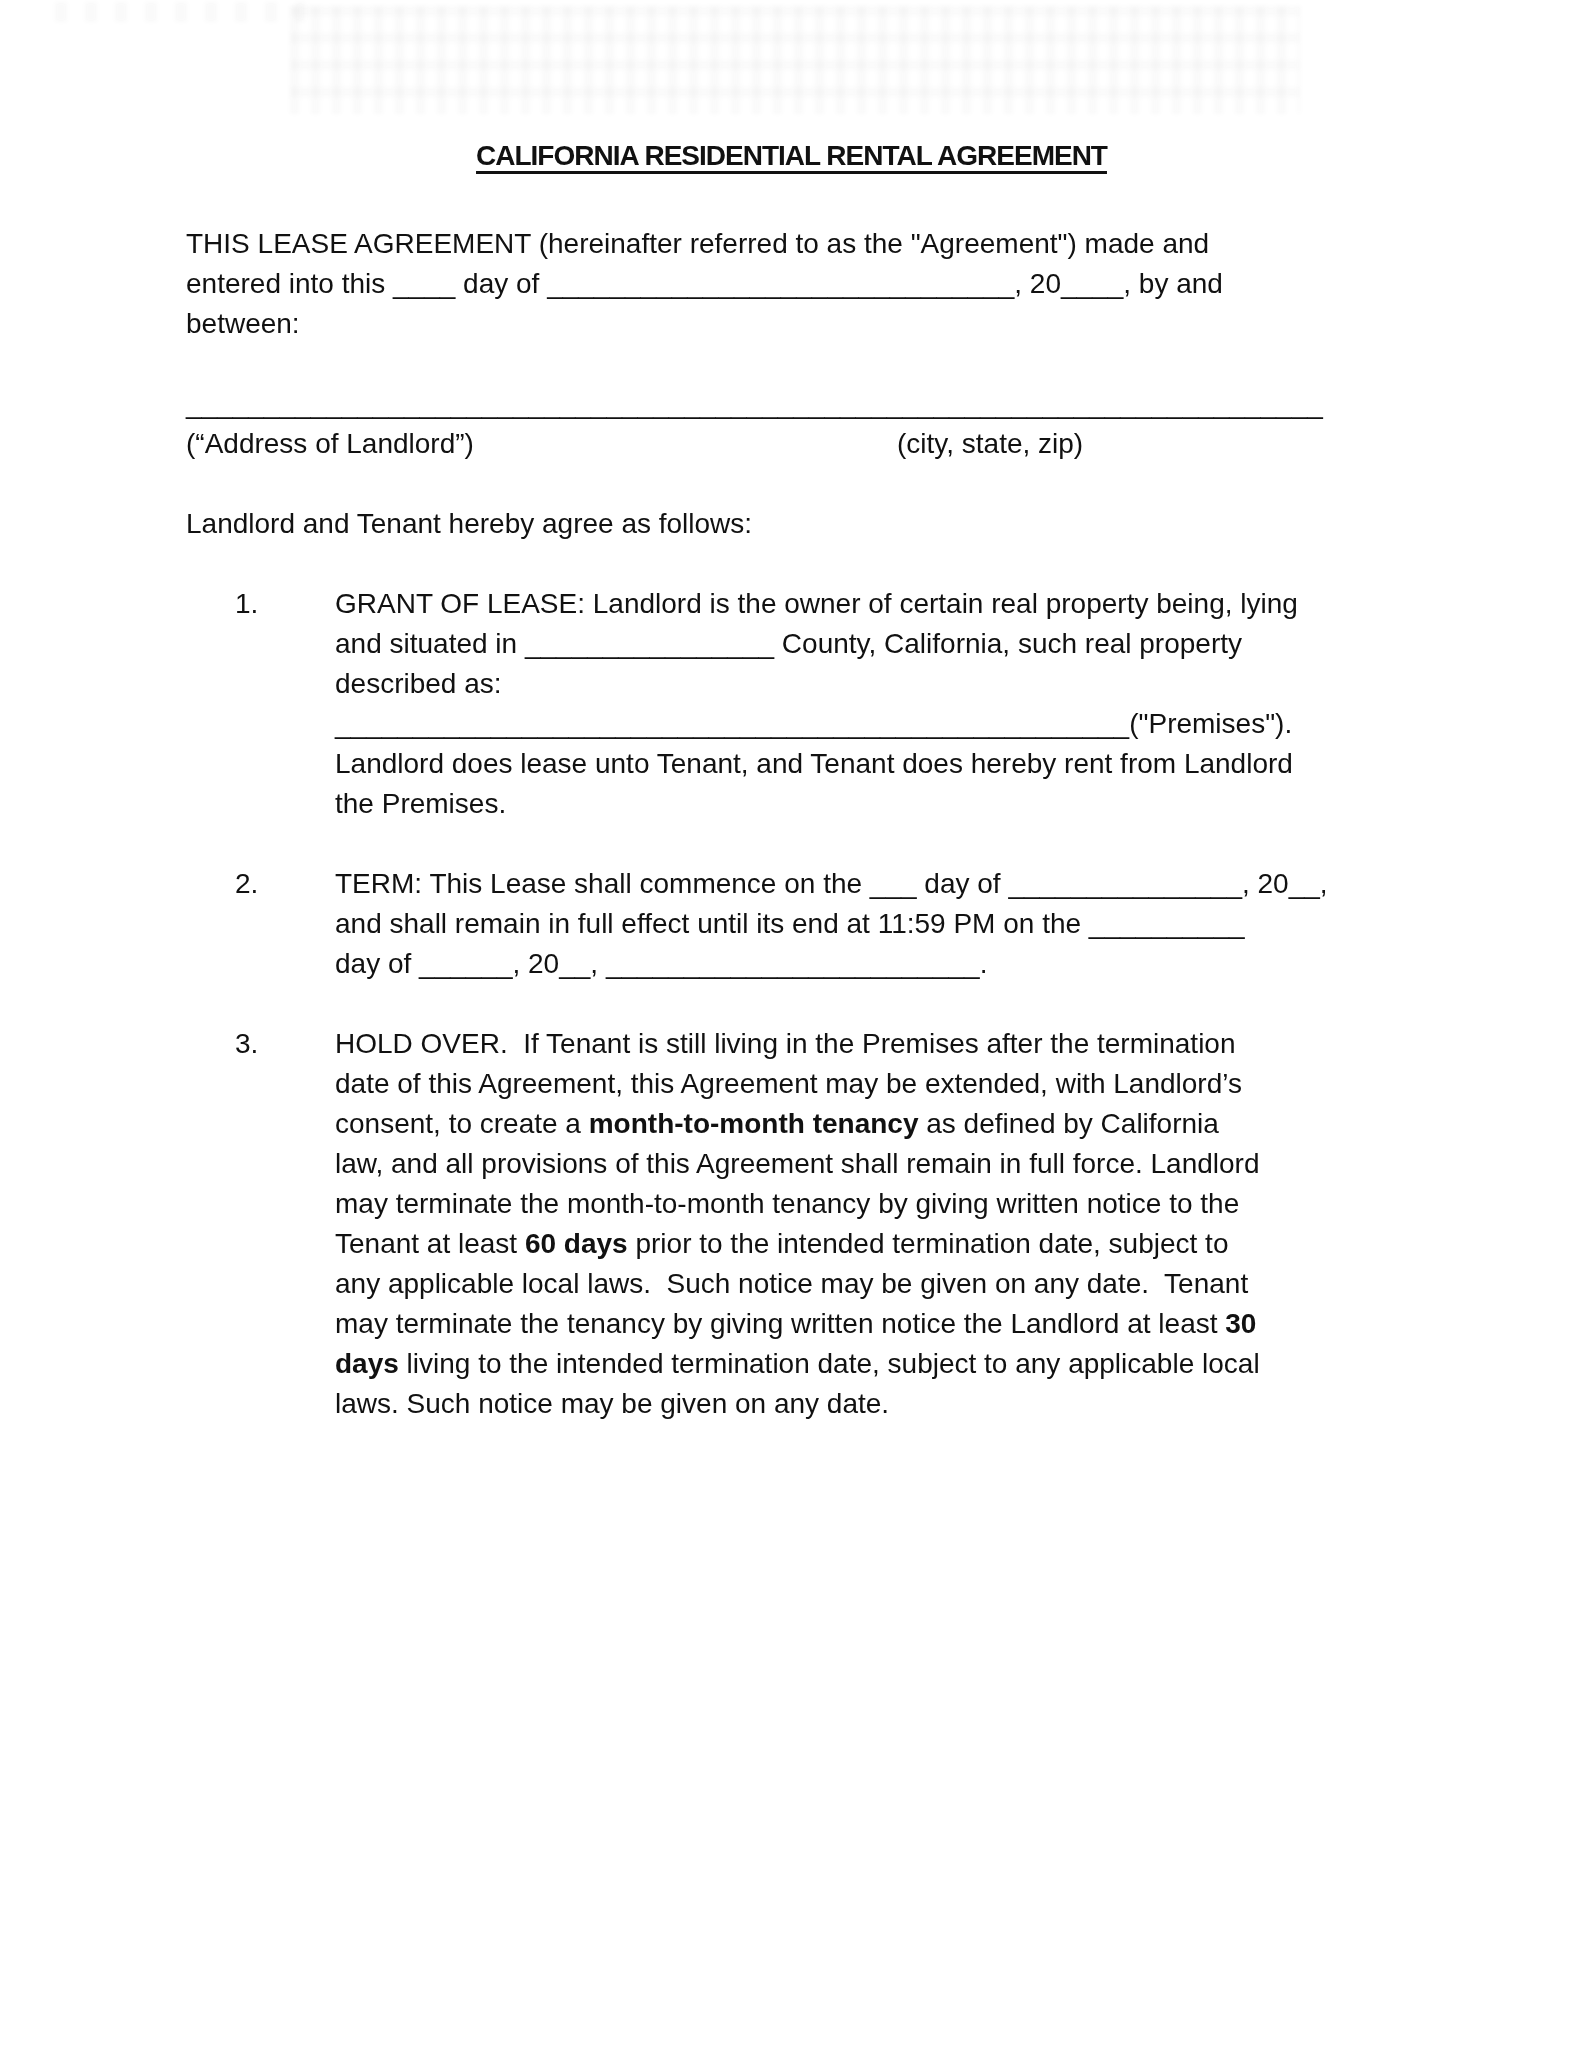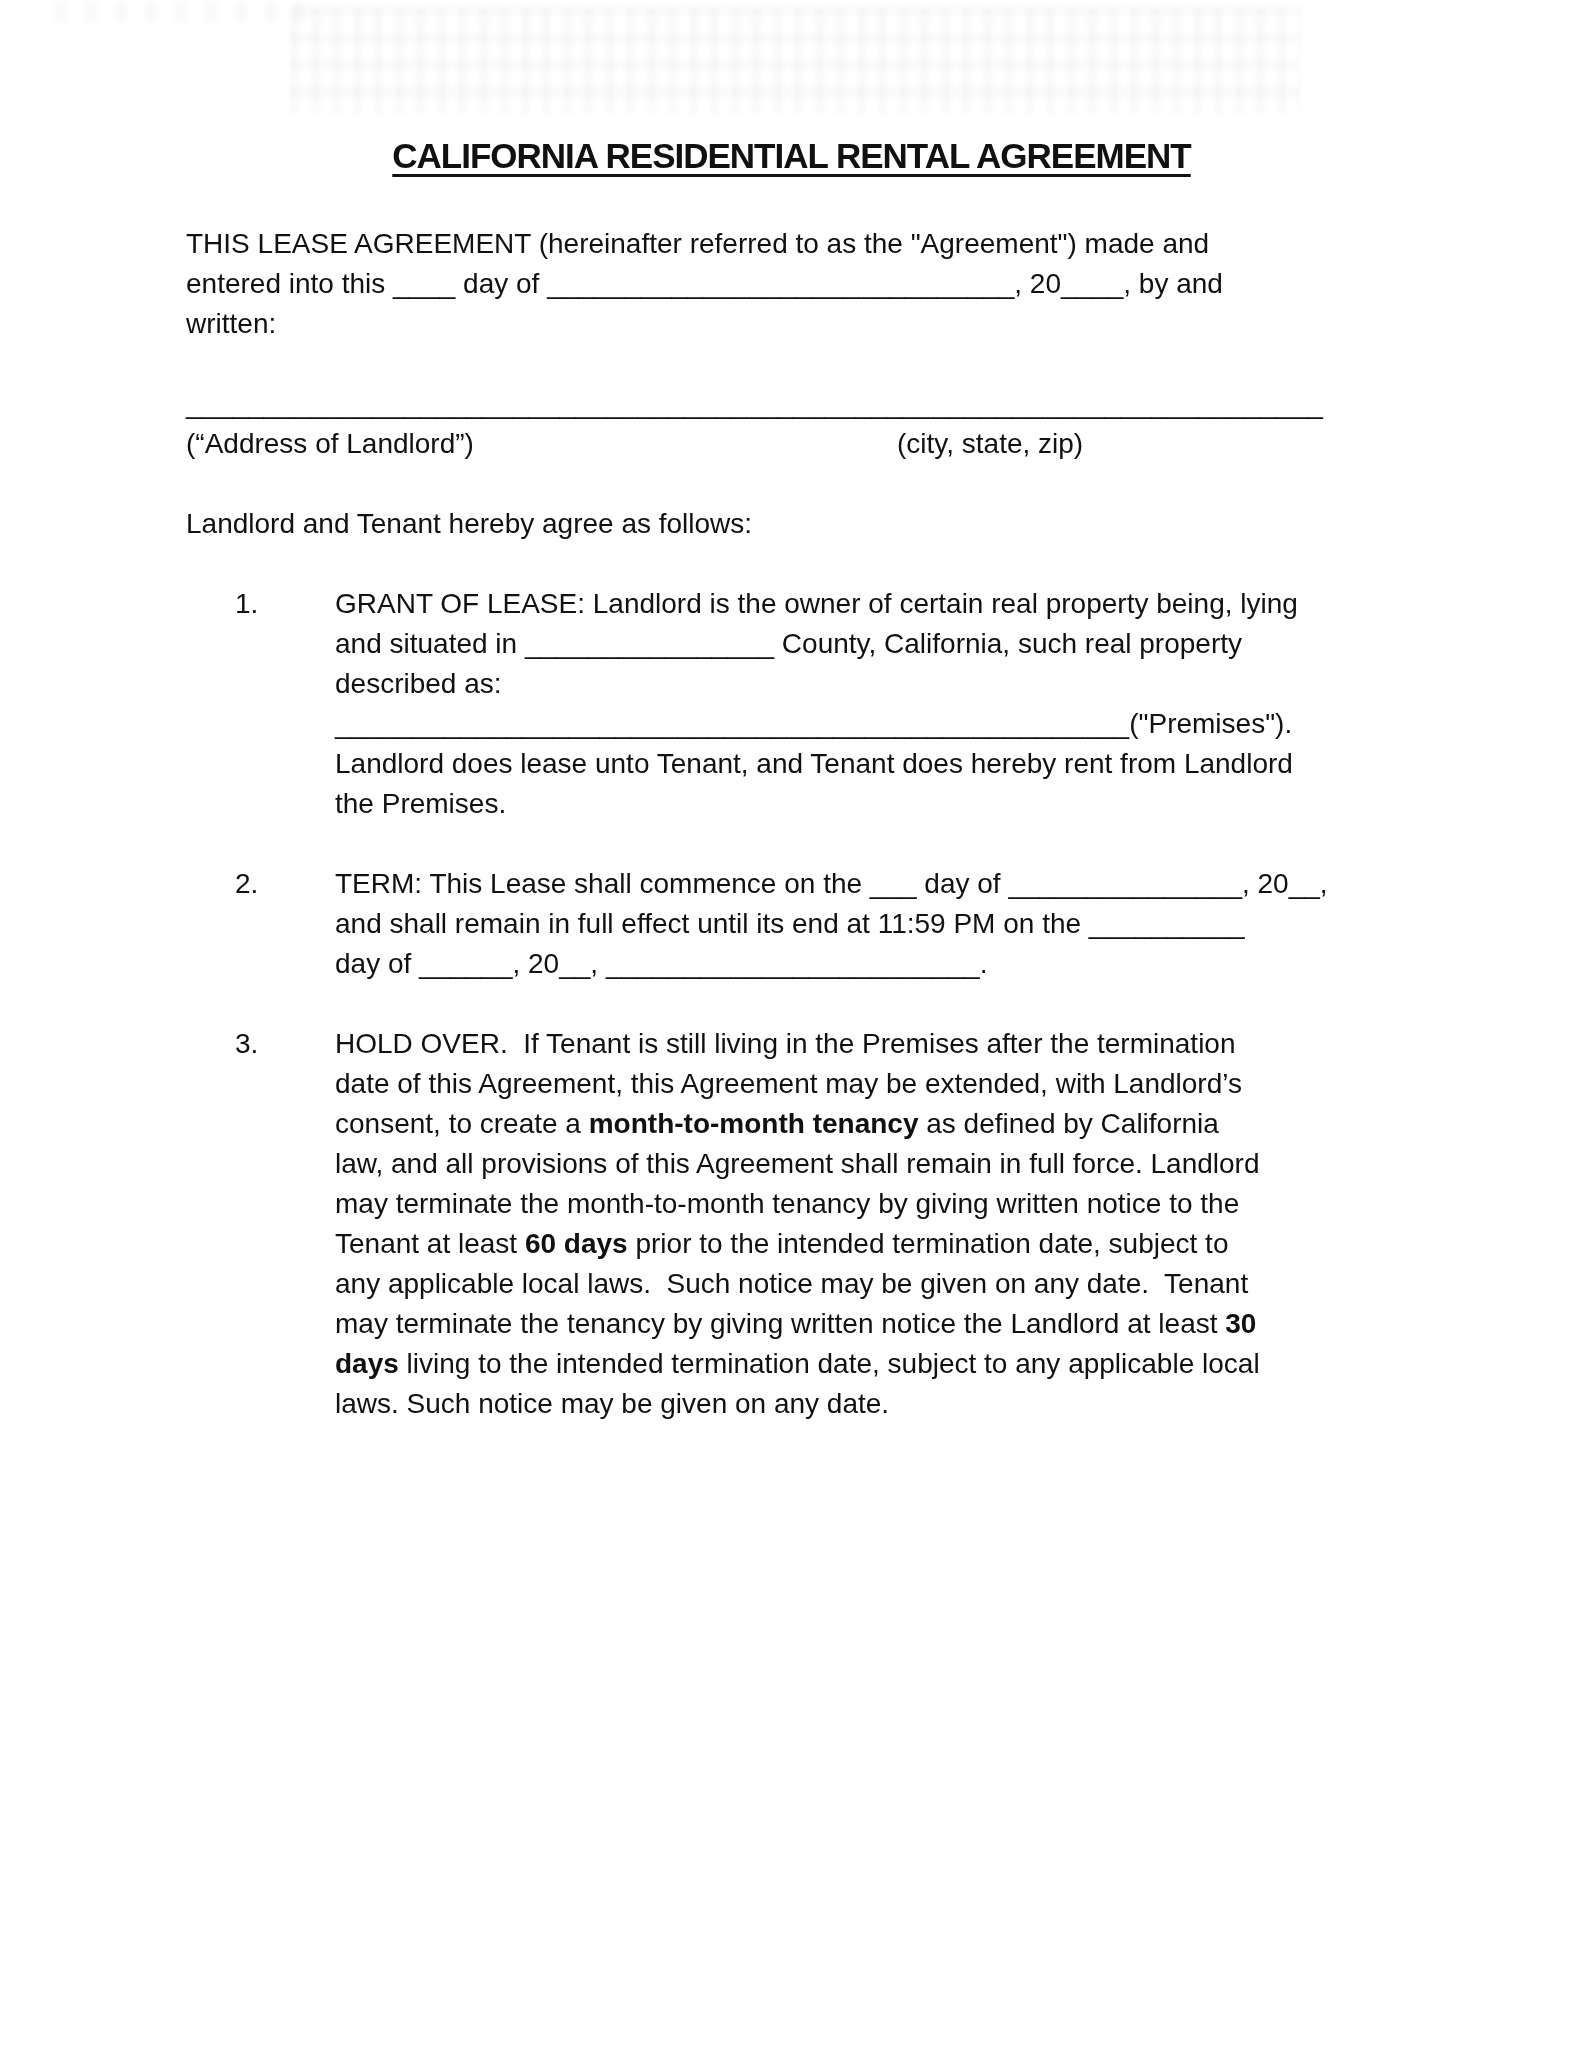--- a/index.html
+++ b/index.html
@@ -34,21 +34,21 @@
     width: 250px;
     height: 20px;
     background: repeating-linear-gradient(90deg, rgba(90,90,90,0.05) 0 12px, rgba(0,0,0,0) 12px 30px);
     filter: blur(2px);
     opacity: 0.6;
   }
 
   .title {
     margin: 135px 0 0 0;
     text-align: center;
-    font-size: 35px;
+    font-size: 28px;
     font-weight: bold;
     letter-spacing: -1px;
     line-height: 42px;
     text-decoration: underline;
     text-decoration-thickness: 3px;
     text-underline-offset: 6px;
     white-space: pre;
   }
 
   .doc-body {
@@ -81,21 +81,21 @@
 <div class="page">
   <div class="watermark"></div>
   <div class="watermark-corner"></div>
 
   <div class="title">CALIFORNIA RESIDENTIAL RENTAL AGREEMENT</div>
 
   <div class="doc-body" id="doc-body">
       <section class="block">
         <div class="line"><span>THIS LEASE AGREEMENT (hereinafter referred to as the "Agreement") made and</span></div>
         <div class="line"><span>entered into this ____ day of ______________________________, 20____, by and</span></div>
-        <div class="line"><span>written:</span></div>
+        <div class="line"><span>between:</span></div>
       </section>
       <section class="block">
         <div class="line"><span>_________________________________________________________________________</span></div>
         <div class="line"><span>(“Address of Landlord”)</span><span class="abs" style="left: 711px;">(city, state, zip)</span></div>
       </section>
       <section class="block">
         <div class="line"><span>Landlord and Tenant hereby agree as follows:</span></div>
       </section>
       <section class="block item">
         <div class="num">1.</div>

